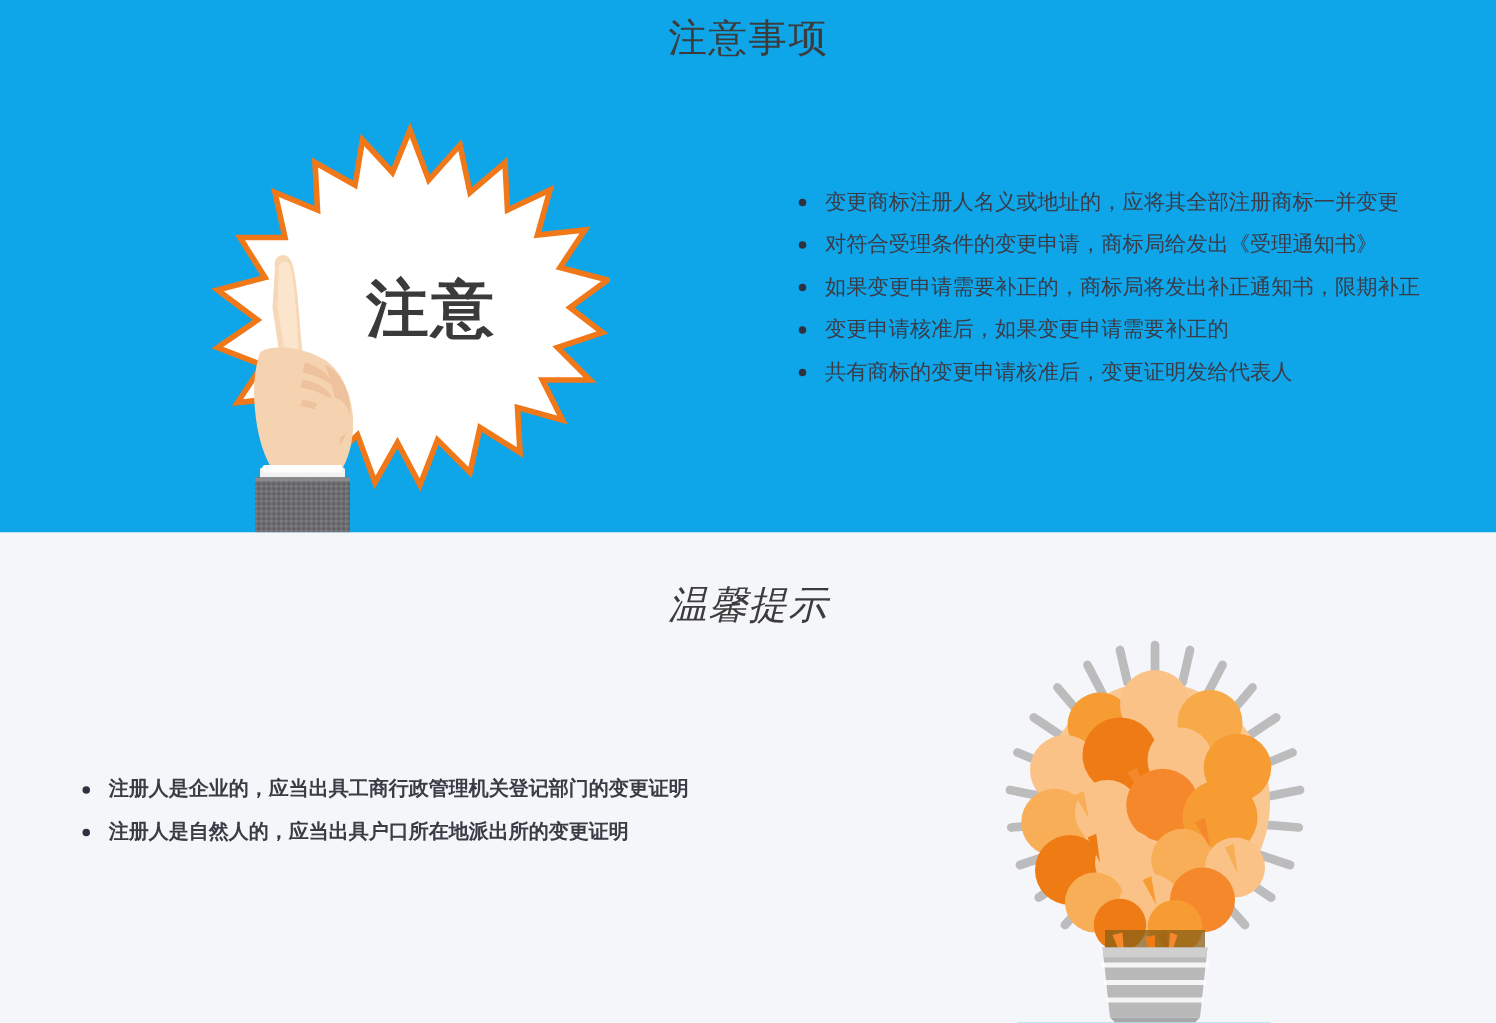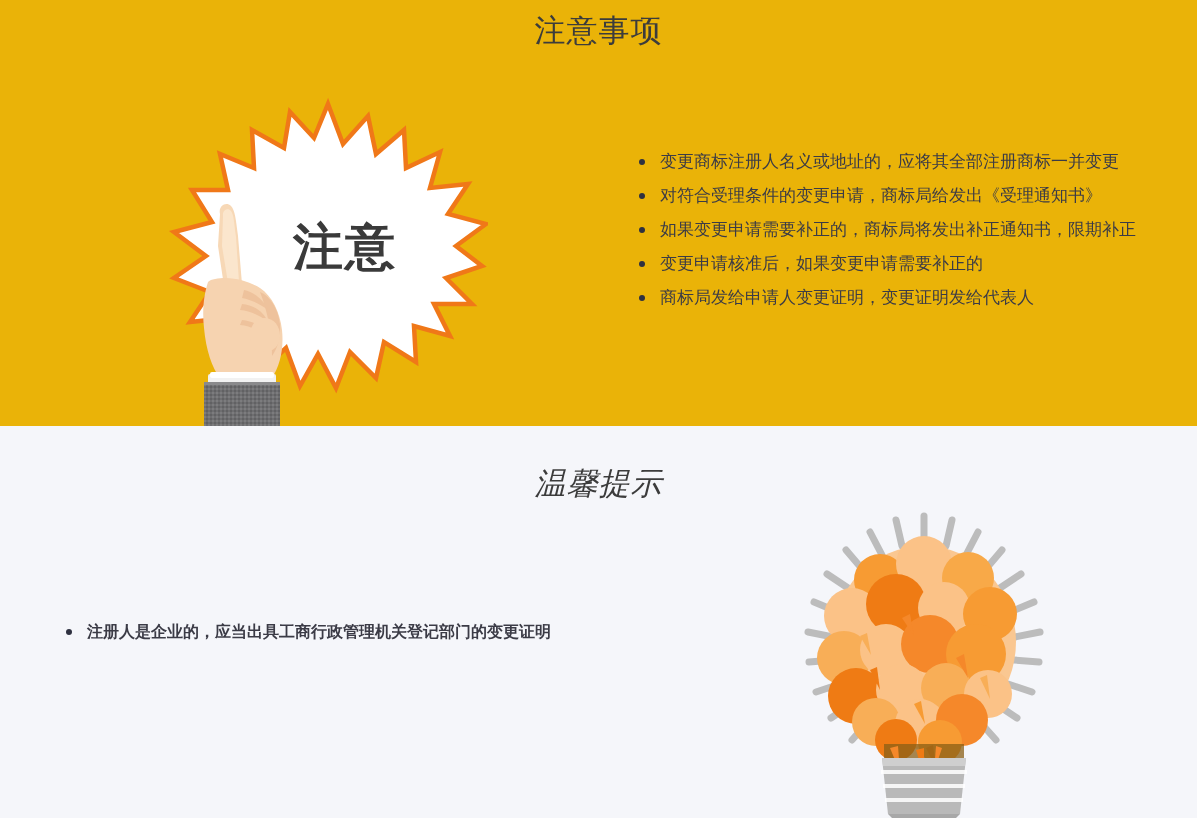--- a/index.html
+++ b/index.html
@@ -14,21 +14,21 @@
     overflow: hidden;
     position: relative;
   }
 
   
   .section-notice {
     position: absolute;
     left: 0; top: 0;
     width: 1197px;
     height: 426px;
-    background: #eab308;
+    background: #0ea5e9;
   }
   
   .section-tips {
     position: absolute;
     left: 0; top: 426px;
     width: 1197px;
     height: 392px;
     background: #f5f6fa;
   }
 
@@ -172,30 +172,31 @@
         </pattern>
       </defs>
     </svg>
   </div>
 
   <ul class="bullet-list top">
     <li class="bullet-item">变更商标注册人名义或地址的，应将其全部注册商标一并变更</li>
     <li class="bullet-item">对符合受理条件的变更申请，商标局给发出《受理通知书》</li>
     <li class="bullet-item">如果变更申请需要补正的，商标局将发出补正通知书，限期补正</li>
     <li class="bullet-item">变更申请核准后，如果变更申请需要补正的</li>
-    <li class="bullet-item">商标局发给申请人变更证明，变更证明发给代表人</li>
+    <li class="bullet-item">共有商标的变更申请核准后，变更证明发给代表人</li>
   </ul>
 </div>
 
 <div class="section-tips"></div>
 
 <div class="section-title t2">温馨提示</div>
 
 <ul class="bullet-list bottom">
   <li class="bullet-item">注册人是企业的，应当出具工商行政管理机关登记部门的变更证明</li>
+  <li class="bullet-item">注册人是自然人的，应当出具户口所在地派出所的变更证明</li>
 </ul>
 
 <div class="bulb-illo">
   <svg width="280" height="310" viewBox="0 0 280 310" xmlns="http://www.w3.org/2000/svg">
 
     <g stroke="#bcbcbc" stroke-width="7" stroke-linecap="round">
       <line x1="140" y1="8" x2="140" y2="34"></line>
       <line x1="112" y1="12" x2="118" y2="38"></line>
       <line x1="168" y1="12" x2="162" y2="38"></line>
       <line x1="86" y1="24" x2="98" y2="47"></line>

